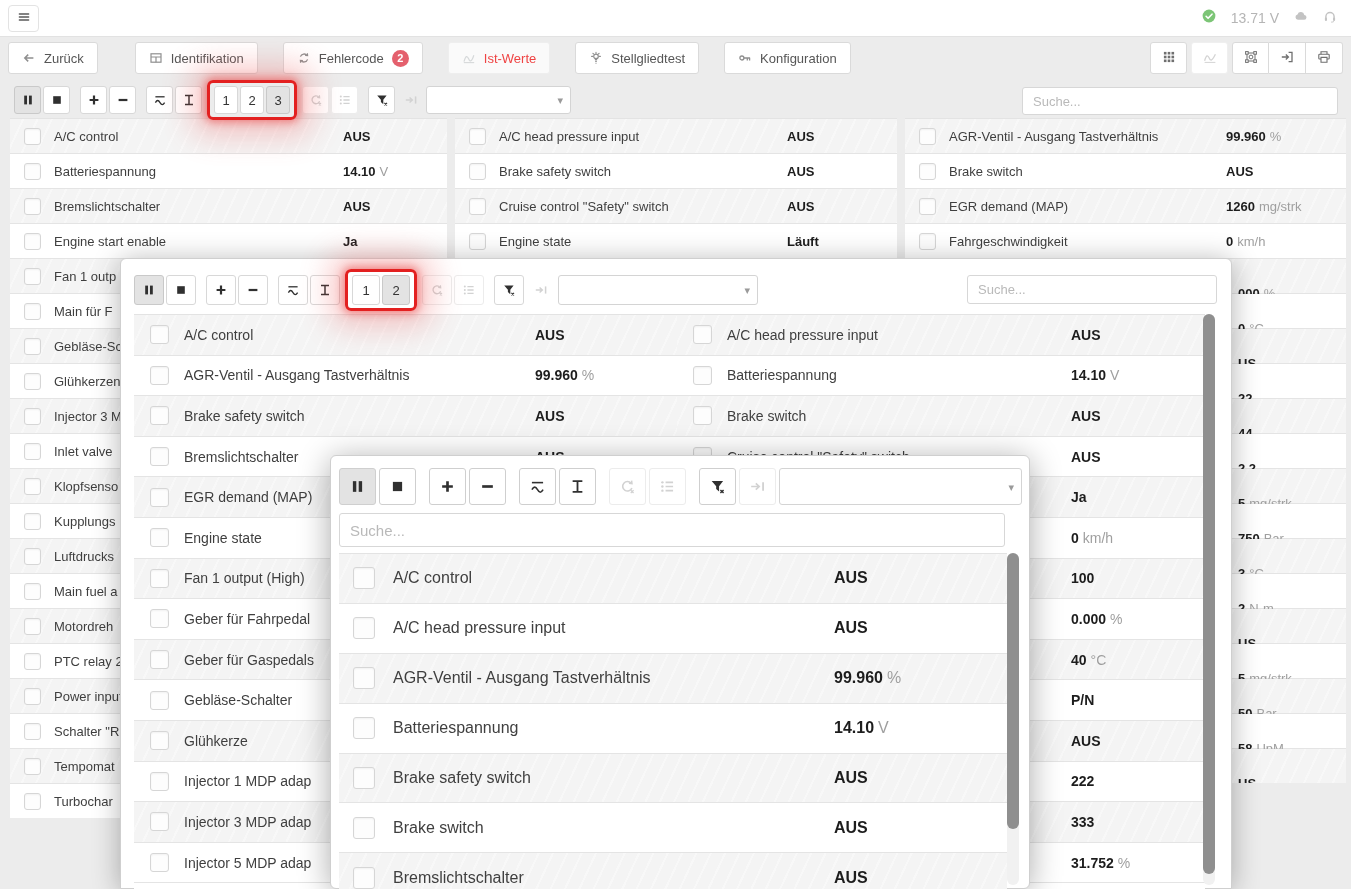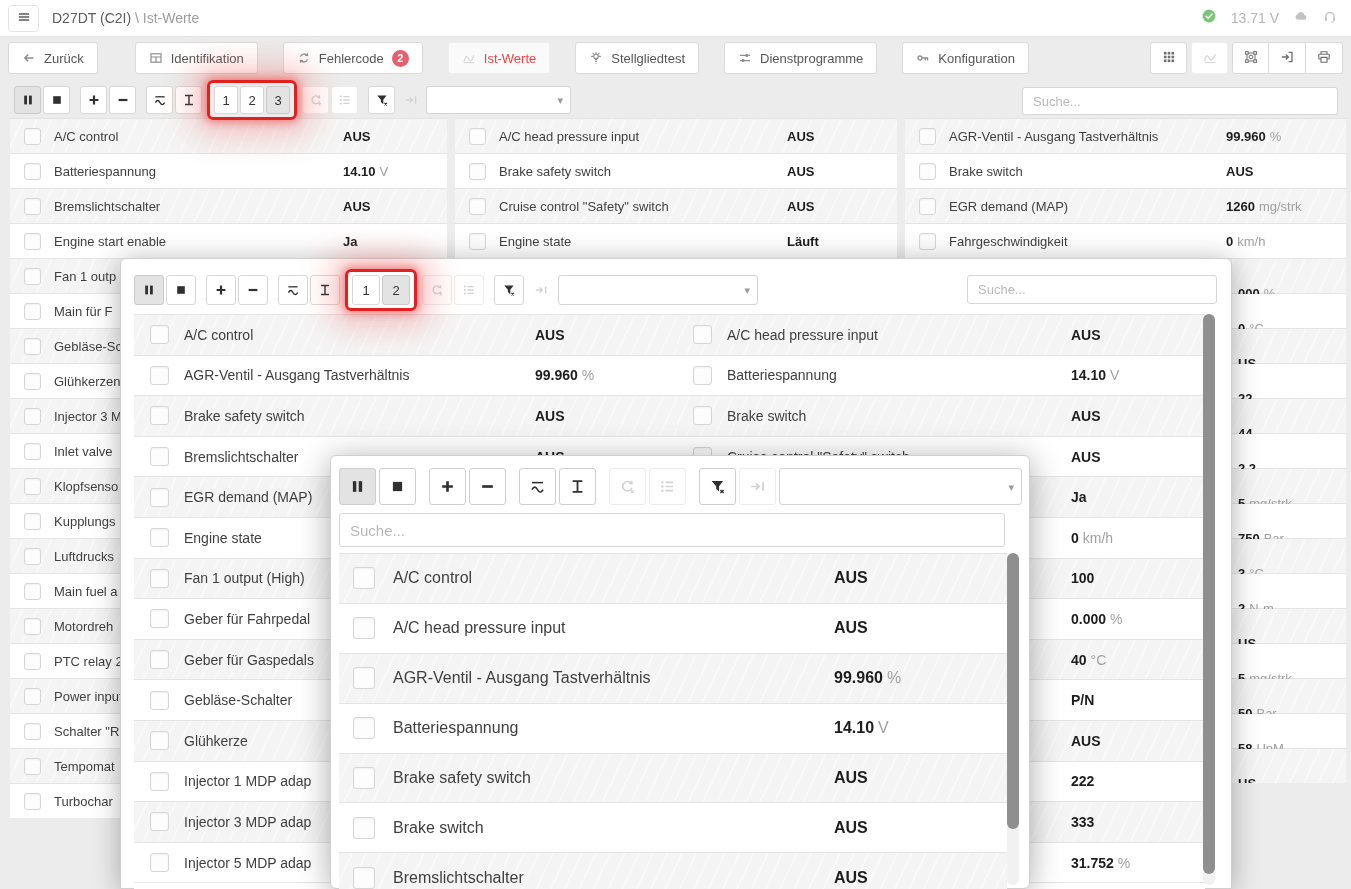--- a/index.html
+++ b/index.html
@@ -119,24 +119,20 @@
 </style>
 </head>
 <body>
 
 <div id="topbar">
   <button id="menu-btn">
       <span class="ic"><svg viewBox="0 0 14 14" fill="currentColor" width="14" height="14">
           <path d="M2.4 4h9.2M2.4 7h9.2M2.4 10h9.2" fill="none" stroke="currentColor" stroke-width="1.5" stroke-linecap="round"></path>
         </svg></span>
     </button>
-  <div id="crumb">
-    <span>D27DT (C2I)</span>
-    <span class="lite">\ Ist-Werte</span>
-  </div>
   <div id="top-right">
     <span class="ic"><svg viewBox="0 0 14 14" fill="currentColor" width="14" height="14">
           <circle cx="7" cy="7" r="6.4" fill="#7cc576"></circle>
           <path d="M4.1 7.3l2 2L10 5.2" fill="none" stroke="#fff" stroke-width="1.6" stroke-linecap="round" stroke-linejoin="round"></path>
         </svg></span>
     <span id="voltage">13.71 V</span>
     <span class="ic"><svg viewBox="0 0 14 14" fill="currentColor" width="14" height="14">
           <path d="M3.9 10.8a2.7 2.7 0 0 1-.4-5.3A3.5 3.5 0 0 1 10.3 6a2.4 2.4 0 0 1-.4 4.8z"></path>
         </svg></span>
     <span class="ic"><svg viewBox="0 0 14 14" fill="currentColor" width="14" height="14">
@@ -190,30 +186,20 @@
       </button>
       <button class="tab">
         <span class="ic">
           <svg viewBox="0 0 14 14" fill="currentColor" width="14" height="14">
             <circle cx="7" cy="5.4" r="2.3" fill="none" stroke="currentColor" stroke-width="1.2"></circle>
             <path d="M7 1.2v1M2.6 5.4h1M10.4 5.4h1M3.9 2.3l.7.7M10.1 2.3l-.7.7" fill="none" stroke="currentColor" stroke-width="1.1" stroke-linecap="round"></path>
             <path d="M5.9 8.6h2.2M6.2 10.4h1.6M6.5 12.2h1" fill="none" stroke="currentColor" stroke-width="1.1"></path>
           </svg>
         </span>
         <span>Stellgliedtest</span>
-      </button>
-      <button class="tab">
-        <span class="ic">
-          <svg viewBox="0 0 14 14" fill="currentColor" width="14" height="14">
-            <path d="M2 4.4h10M2 9.6h10" fill="none" stroke="currentColor" stroke-width="1.2"></path>
-            <rect x="7.6" y="2.9" width="2.4" height="3" rx=".5"></rect>
-            <rect x="3.8" y="8.1" width="2.4" height="3" rx=".5"></rect>
-          </svg>
-        </span>
-        <span>Dienstprogramme</span>
       </button>
       <button class="tab">
         <span class="ic">
           <svg viewBox="0 0 14 14" fill="currentColor" width="14" height="14">
             <circle cx="3.9" cy="7" r="2" fill="none" stroke="currentColor" stroke-width="1.3"></circle>
             <path d="M5.9 7h6.2M9.3 7v2.4M11.6 7v2.4" fill="none" stroke="currentColor" stroke-width="1.3"></path>
           </svg>
         </span>
         <span>Konfiguration</span>
       </button>

